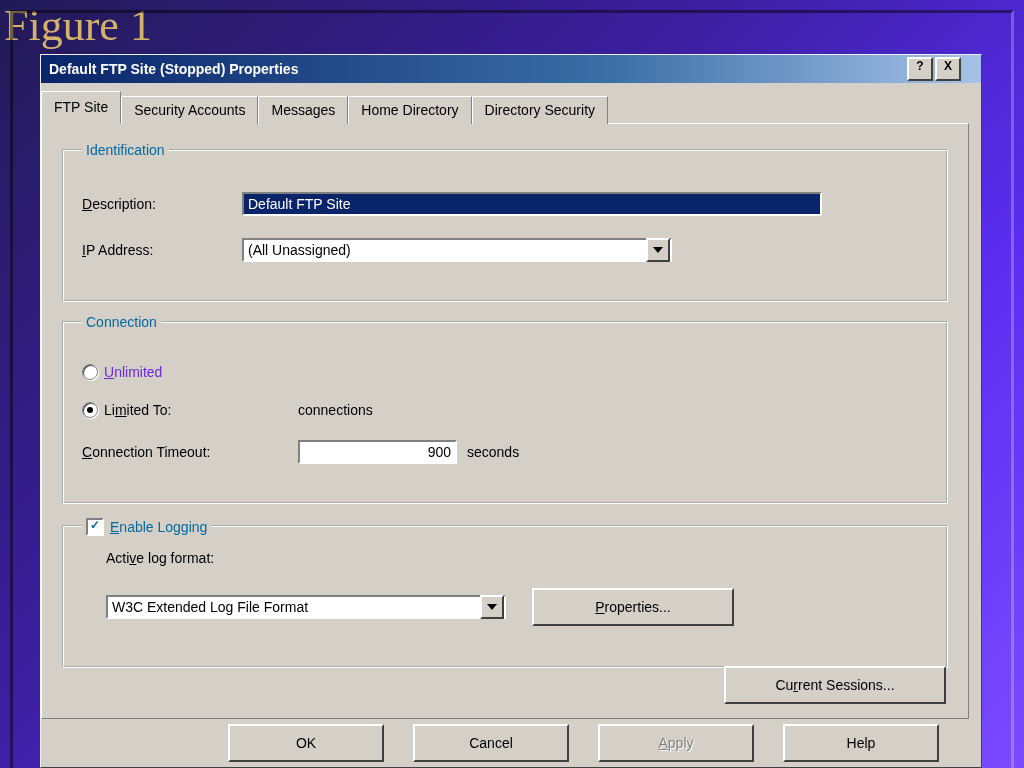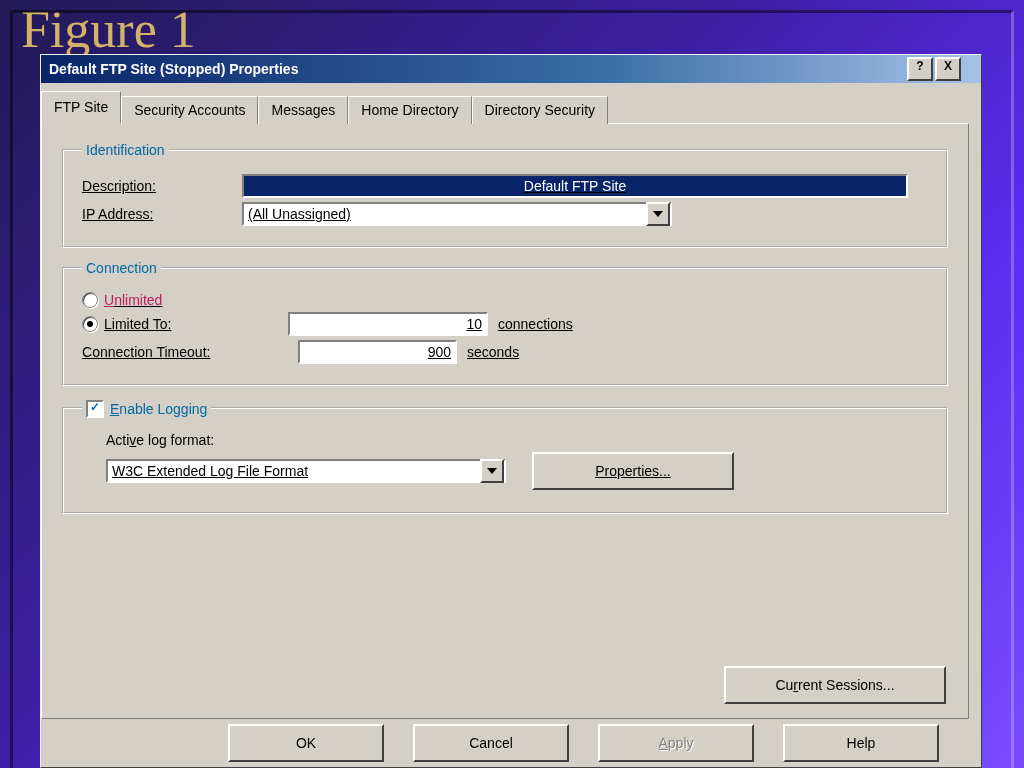--- a/index.html
+++ b/index.html
@@ -24,23 +24,23 @@
     position: absolute;
     inset: 10px 10px 0 10px;
     border-top: 3px solid rgba(0,0,0,.45);
     border-left: 3px solid rgba(0,0,0,.45);
     border-right: 3px solid rgba(255,255,255,.25);
     pointer-events: none;
   }
   .figure-title {
     position: absolute;
     top: 0px;
-    left: 21px;
+    left: 4px;
     font-family: "Times New Roman", serif;
-    font-size: 52px;
+    font-size: 44px;
     color: #d4b26a;
   }
   .window {
     position: absolute;
     left: 40px;
     top: 54px;
     width: 942px;
     height: 714px;
     background: #d4d0c8;
     border-top: 1px solid #f0f0f0;
@@ -138,22 +138,21 @@
     box-shadow: none;
   }
   legend {
     padding: 0 4px;
     font-size: 14px;
     color: #0369a1;
   }
   .row {
     display: flex;
     align-items: center;
-    margin: 4px 0;
-    text-decoration: underline;
+    margin: 22px 0;
   }
   .label {
     width: 160px;
     font-size: 14px;
   }
   .u { text-decoration: underline; }
   input.textbox, .combo {
     font-family: Tahoma, Arial, sans-serif;
     font-size: 14px;
     height: 24px;
@@ -206,21 +205,21 @@
     border: 1px solid #808080;
     box-shadow: inset 1px 1px 0 #404040, 1px 1px 0 #fff;
     display: flex; align-items: center; justify-content: center;
   }
   .radio-dot.checked::after {
     content: "";
     width: 6px; height: 6px;
     background: #000;
     border-radius: 50%;
   }
-  .disabled { color: #be185d; }
+  .disabled { color: #6d28d9; }
   .checkbox {
     display: inline-flex;
     align-items: center;
     gap: 6px;
   }
   .check-box {
     width: 14px; height: 14px;
     background: #fff;
     border-top: 2px solid #808080;
     border-left: 2px solid #808080;
@@ -287,21 +286,21 @@
         <div class="tab">Directory Security</div>
       </div>
 
       <div class="tab-panel">
 
         <fieldset>
           <legend>Identification</legend>
 
           <div class="row">
             <div class="label"><span class="u">D</span><span>escription:</span></div>
-            <input class="textbox selected" style="width: 666px; text-align: center;" value="Default FTP Site">
+            <input class="textbox selected" style="width: 580px;" value="Default FTP Site">
           </div>
 
           <div class="row">
             <div class="label"><span class="u">I</span><span>P Address:</span></div>
             <div class="combo" style="width:430px">
               <span>(All Unassigned)</span>
               <div class="combo-btn">
                   <div class="arrow-down"></div>
                 </div>
             </div>
@@ -317,21 +316,20 @@
               <span class="radio-dot"></span>
               <span><span class="u">U</span><span>nlimited</span></span>
             </div>
           </div>
 
           <div class="row">
             <div class="radio" style="width:196px">
               <span class="radio-dot checked"></span>
               <span><span>Li</span><span class="u">m</span><span>ited To:</span></span>
             </div>
-            <input class="textbox right-align" style="width: 200px;" value="10">
             <span style="margin-left:10px">connections</span>
           </div>
 
           <div class="row">
             <div class="label" style="width:216px"><span class="u">C</span><span>onnection Timeout:</span></div>
             <input class="textbox right-align" style="width: 159px;" value="900">
             <span style="margin-left:10px">seconds</span>
           </div>
         </fieldset>
 

